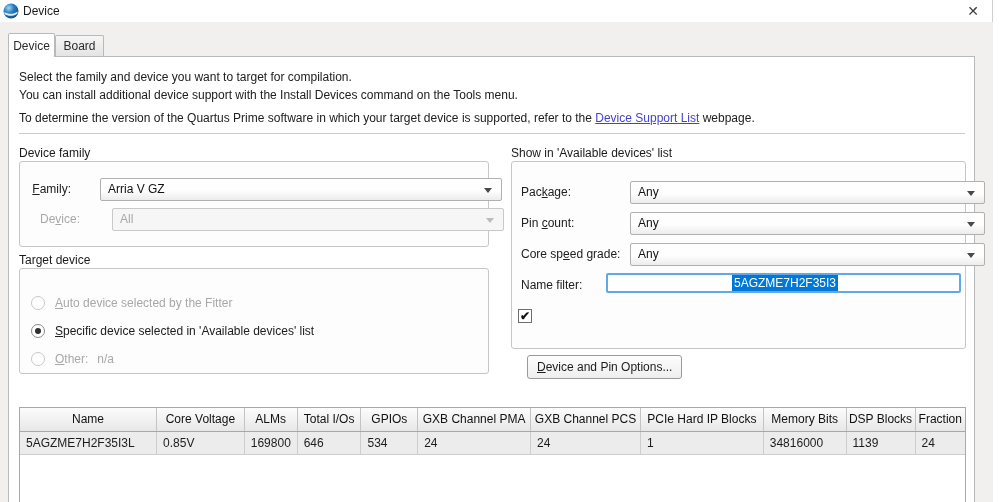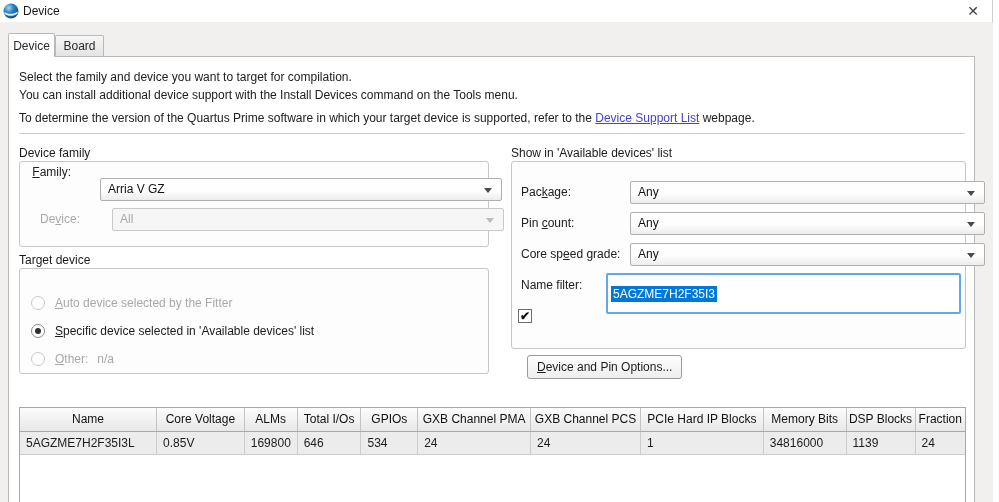--- a/index.html
+++ b/index.html
@@ -103,21 +103,21 @@
 
     <div class="txt" style="left:10px; top:13px;">Select the family and device you want to target for compilation.</div>
     <div class="txt" style="left:10px; top:31px;">You can install additional device support with the Install Devices command on the Tools menu.</div>
     <div class="txt" style="left:10px; top:54px;">
       <span>To determine the version of the Quartus Prime software in which your target device is supported, refer to the </span><a class="link">Device Support List</a><span> webpage.</span>
     </div>
     <div class="sep"></div>
 
     <div class="gb-title" style="left:10px; top:89px;">Device family</div>
     <div class="groupbox" style="left:10px; top:104px; width:470px; height:86px;"></div>
-    <div class="fieldlabel" style="left:10px; top:104px; width:52px; text-align:right;"><u>F</u>amily:</div>
+    <div class="fieldlabel" style="left:10px; top:121px; width:52px; text-align:right;"><u>F</u>amily:</div>
     <div class="dropdown" style="left:67px; top:121px; width:402px;">
       <span>Arria V GZ</span>
       <span class="arrow"></span>
     </div>
     <div class="fieldlabel dim" style="left:10px; top:151px; width:61px; text-align:right;">De<u>v</u>ice:</div>
     <div class="dropdown disabled" style="left:79px; top:151px; width:392px;">
       <span>All</span>
       <span class="arrow"></span>
     </div>
 
@@ -152,21 +152,21 @@
       <span class="arrow"></span>
     </div>
 
     <div class="fieldlabel" style="left:512px; top:186px;">Core sp<u>e</u>ed grade:</div>
     <div class="dropdown" style="left:597px; top:186px; width:355px;">
       <span>Any</span>
       <span class="arrow"></span>
     </div>
 
     <div class="fieldlabel" style="left:512px; top:217px;">Name filter:</div>
-    <div class="textfield" style="left:597px; top:216px; width:355px; height:41px;">
+    <div class="textfield" style="left:597px; top:216px; width:355px; height:20px;justify-content:center;">
       <span class="sel">5AGZME7H2F35I3</span>
     </div>
 
     <div class="checkbox" style="left:509px; top:252px;">✔</div>
 
     <div class="pushbtn" style="left:518px; top:298px;"><u>D</u>evice and Pin Options...</div>
 
     <div class="txt" style="left:10px; top:348px;margin-left:29px;">A<u>v</u>ailable devices:</div>
     <div class="tablewrap" style="left:10px; top:350px; width:947px; height:100px;">
       <table class="devices" id="devtable">

